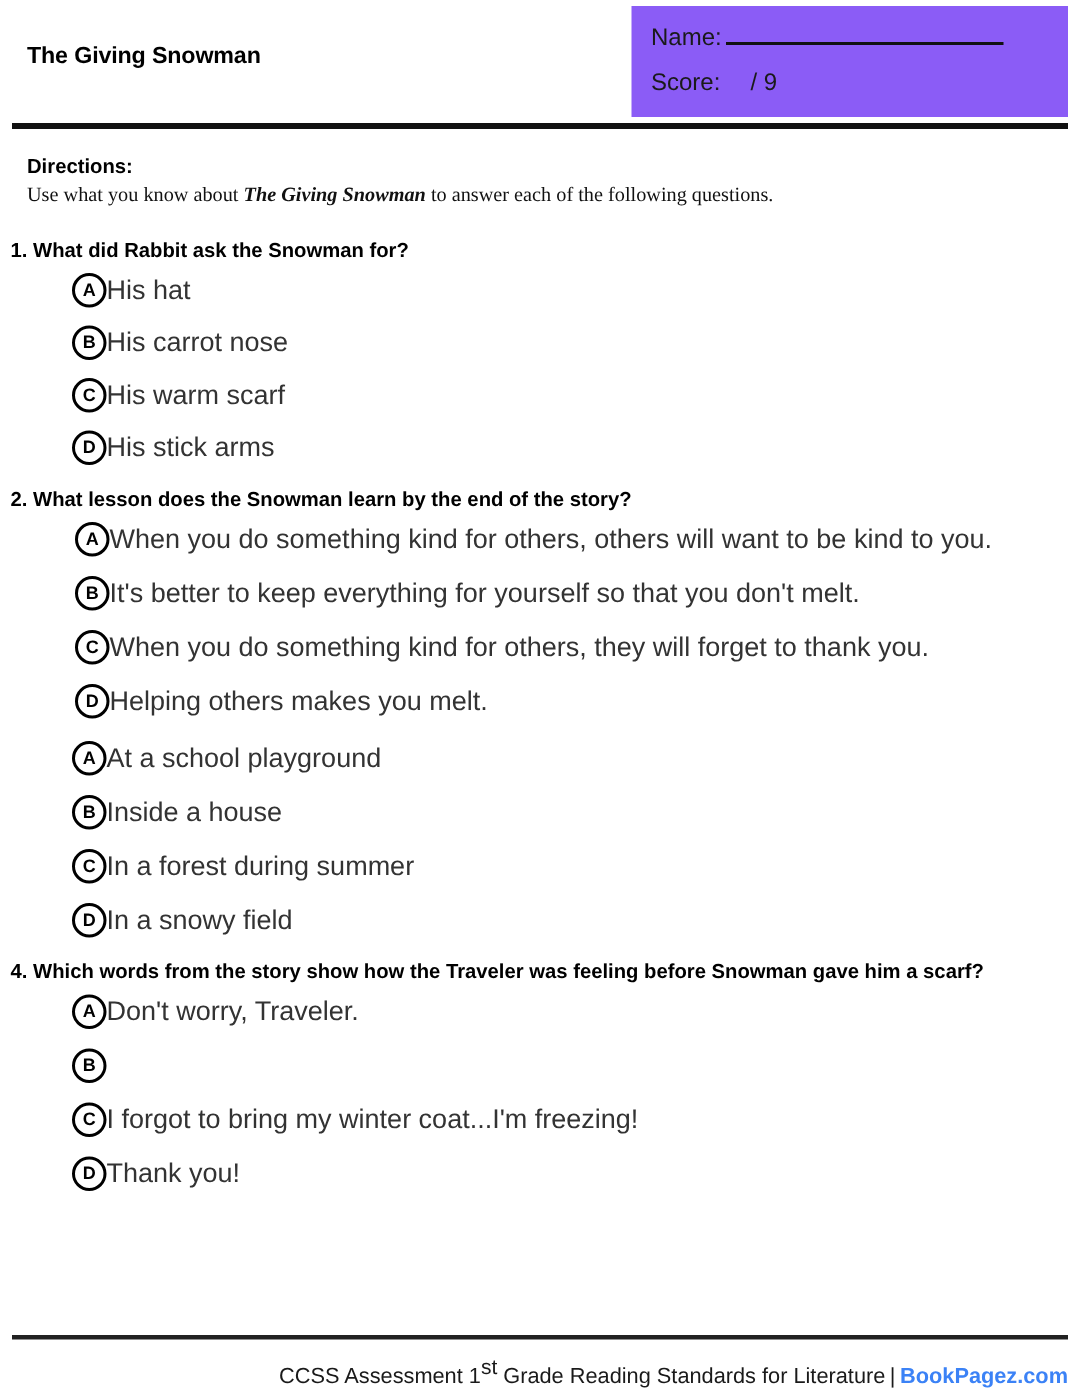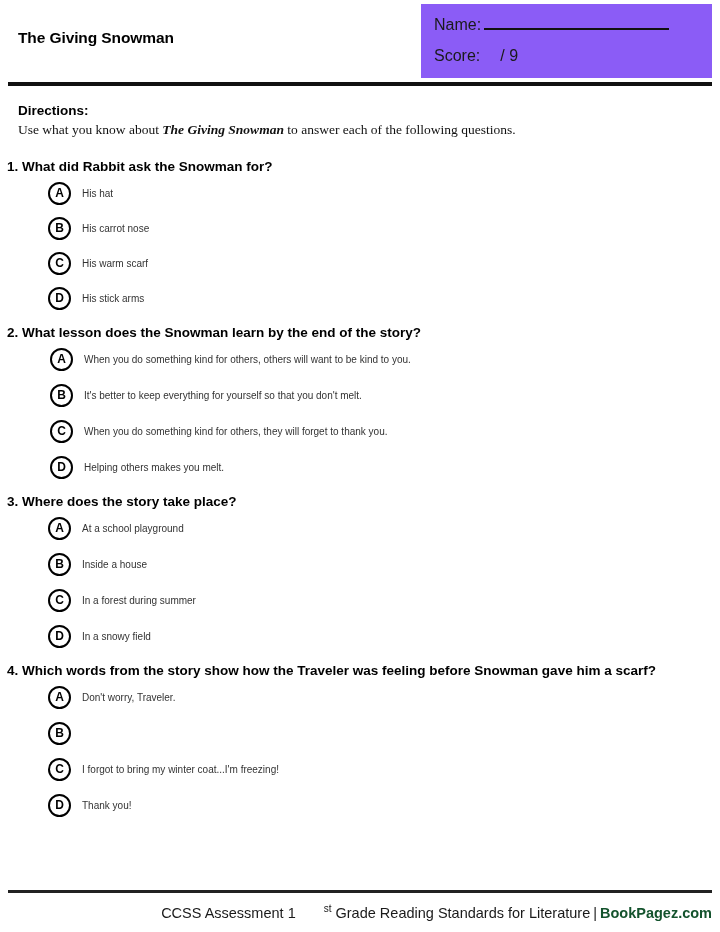--- a/index.html
+++ b/index.html
@@ -153,24 +153,23 @@
     box-sizing: border-box;
     display: flex;
     align-items: center;
     justify-content: center;
     font-size: 12px;
     font-weight: bold;
     color: #000;
     line-height: 1;
   }
   .option-text {
-    font-size: 10px;
+    font-size: 18px;
     color: #333333;
     line-height: 17px;
-    padding-left: 11px;
   }
 
   
   .indent-48 .option-row { margin-left: 48px; }
   .indent-50 .option-row { margin-left: 50px; }
 
   
   .sp-tight .option-row { margin-bottom: 11px; }
   .sp-wide  .option-row { margin-bottom: 12px; }
 
@@ -187,27 +186,26 @@
     position: absolute;
     left: 8px;
     top: 903px;
     width: 704px;
     text-align: right;
     font-size: 14.5px;
     color: #1a1a1a;
     white-space: nowrap;
   }
   .footer-text .sup {
-    font-size: 10px;
+    font-size: 14px;
     vertical-align: super;
-    margin-left: 28px;
   }
   .footer-text .brand {
     font-weight: bold;
-    color: #14532d;
+    color: #3b82f6;
   }
   .footer-sep { padding: 0 3px; }
 </style>
 </head>
 <body>
 
 <div class="page">
 
   <div class="header">
     <div class="header-titles">
@@ -271,21 +269,20 @@
           <span class="option-text">When you do something kind for others, they will forget to thank you.</span>
         </div>
         <div class="option-row">
           <span class="bubble">D</span>
           <span class="option-text">Helping others makes you melt.</span>
         </div>
       </div>
     </div>
 
     <div class="question-block" style="margin-bottom:14px;">
-      <div class="q-text"><span class="q-num">3.</span> <span>Where does the story take place?</span></div>
       <div class="options indent-48 sp-wide">
         <div class="option-row">
           <span class="bubble">A</span>
           <span class="option-text">At a school playground</span>
         </div>
         <div class="option-row">
           <span class="bubble">B</span>
           <span class="option-text">Inside a house</span>
         </div>
         <div class="option-row">

